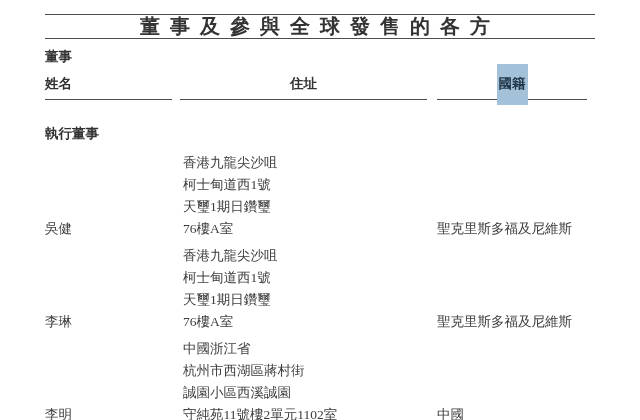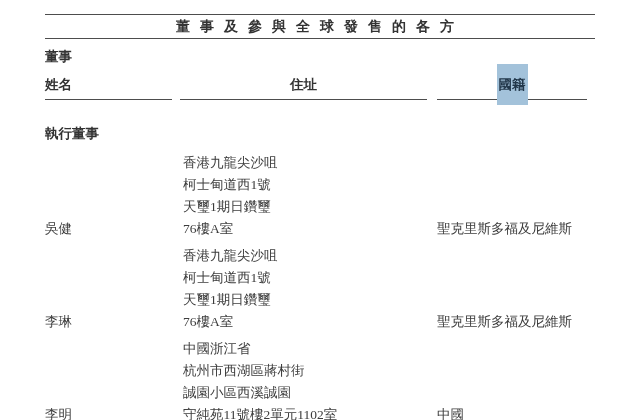--- a/index.html
+++ b/index.html
@@ -16,38 +16,39 @@
   }
   .title-block{
     margin-top:14px;
     border-top:1.5px solid #4d4d4d;
     border-bottom:1.5px solid #4d4d4d;
     padding:2px 0;
     text-align:center;
   }
   .title-block h1{
     margin:0;
-    font-size:14px;
+    font-size:20px;
     font-weight:bold;
     letter-spacing:10px;
     line-height:19px;
     color:#333333;
     white-space:nowrap;
   }
   .section-heading{
     margin-top:10px;
     font-weight:bold;
     font-size:13.5px;
     line-height:16px;
     color:#333333;
   }
   .header-row{
     display:flex;
     margin-top:12px;
     align-items:flex-start;
+    font-family:Liberation Mono, monospace;
   }
   .hcell{
     box-sizing:border-box;
     border-bottom:1.5px solid #4d4d4d;
     padding-bottom:6px;
     font-weight:bold;
     font-size:13.5px;
     line-height:16px;
     color:#333333;
   }

